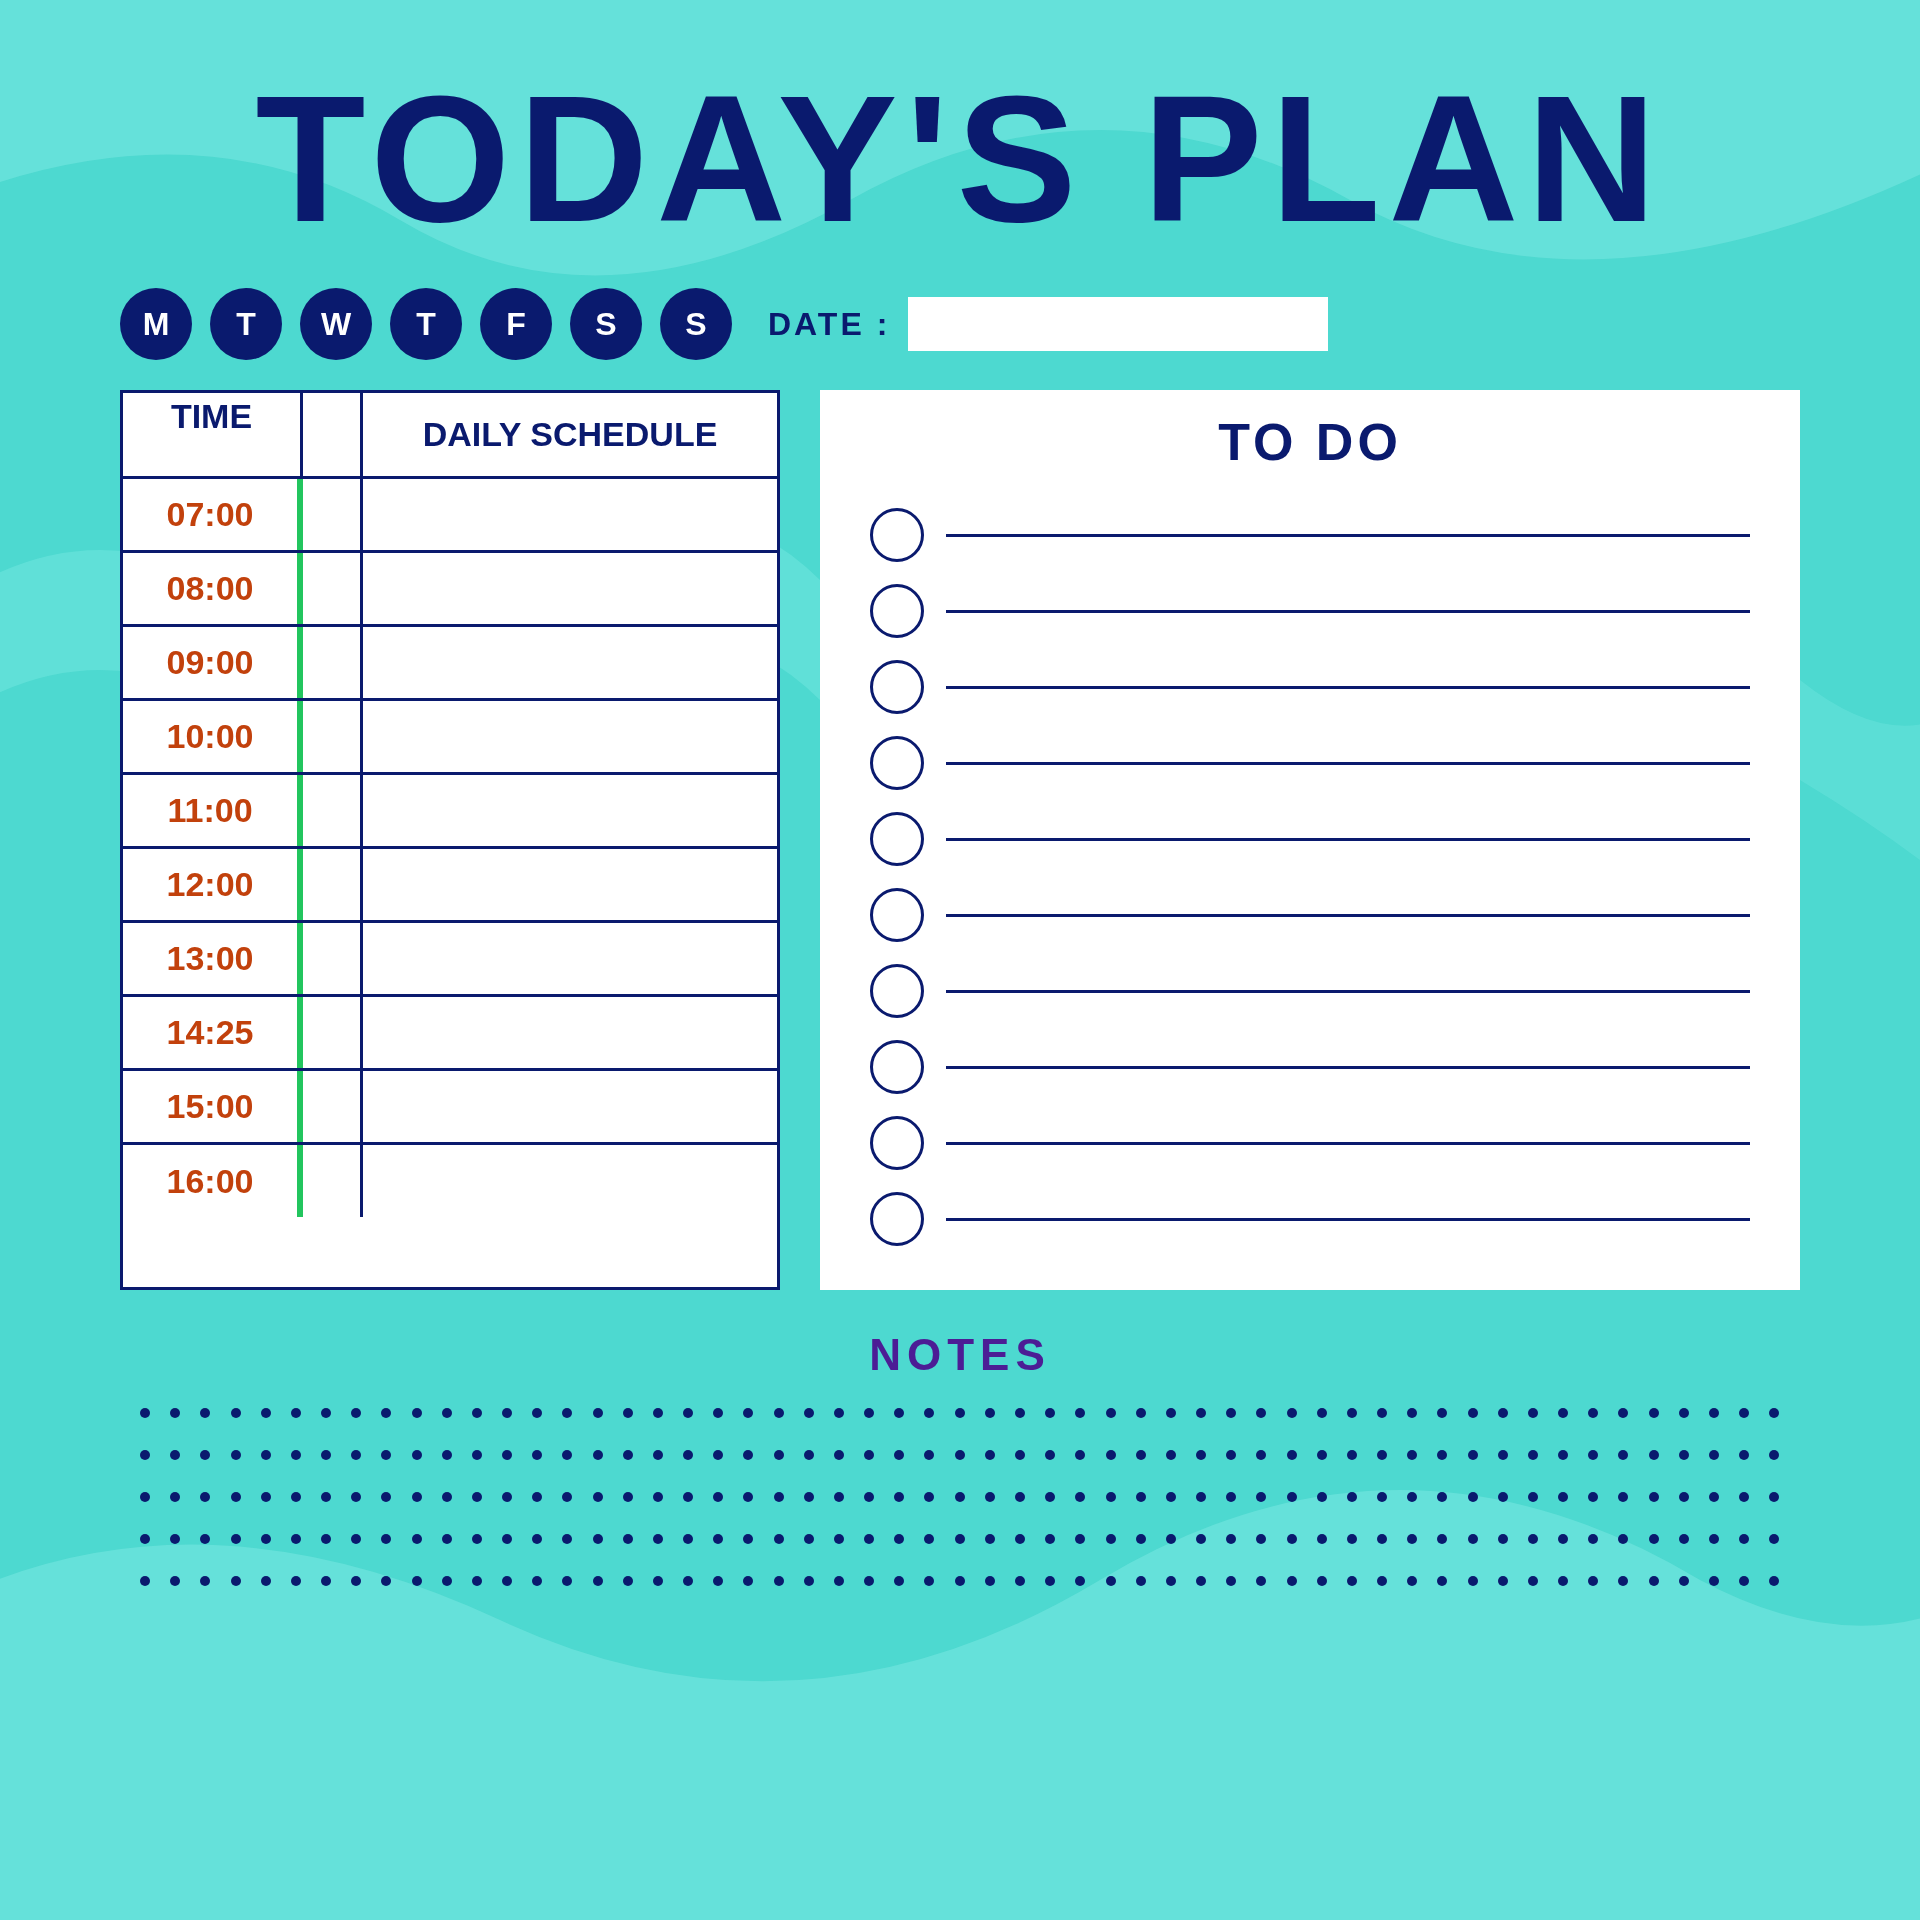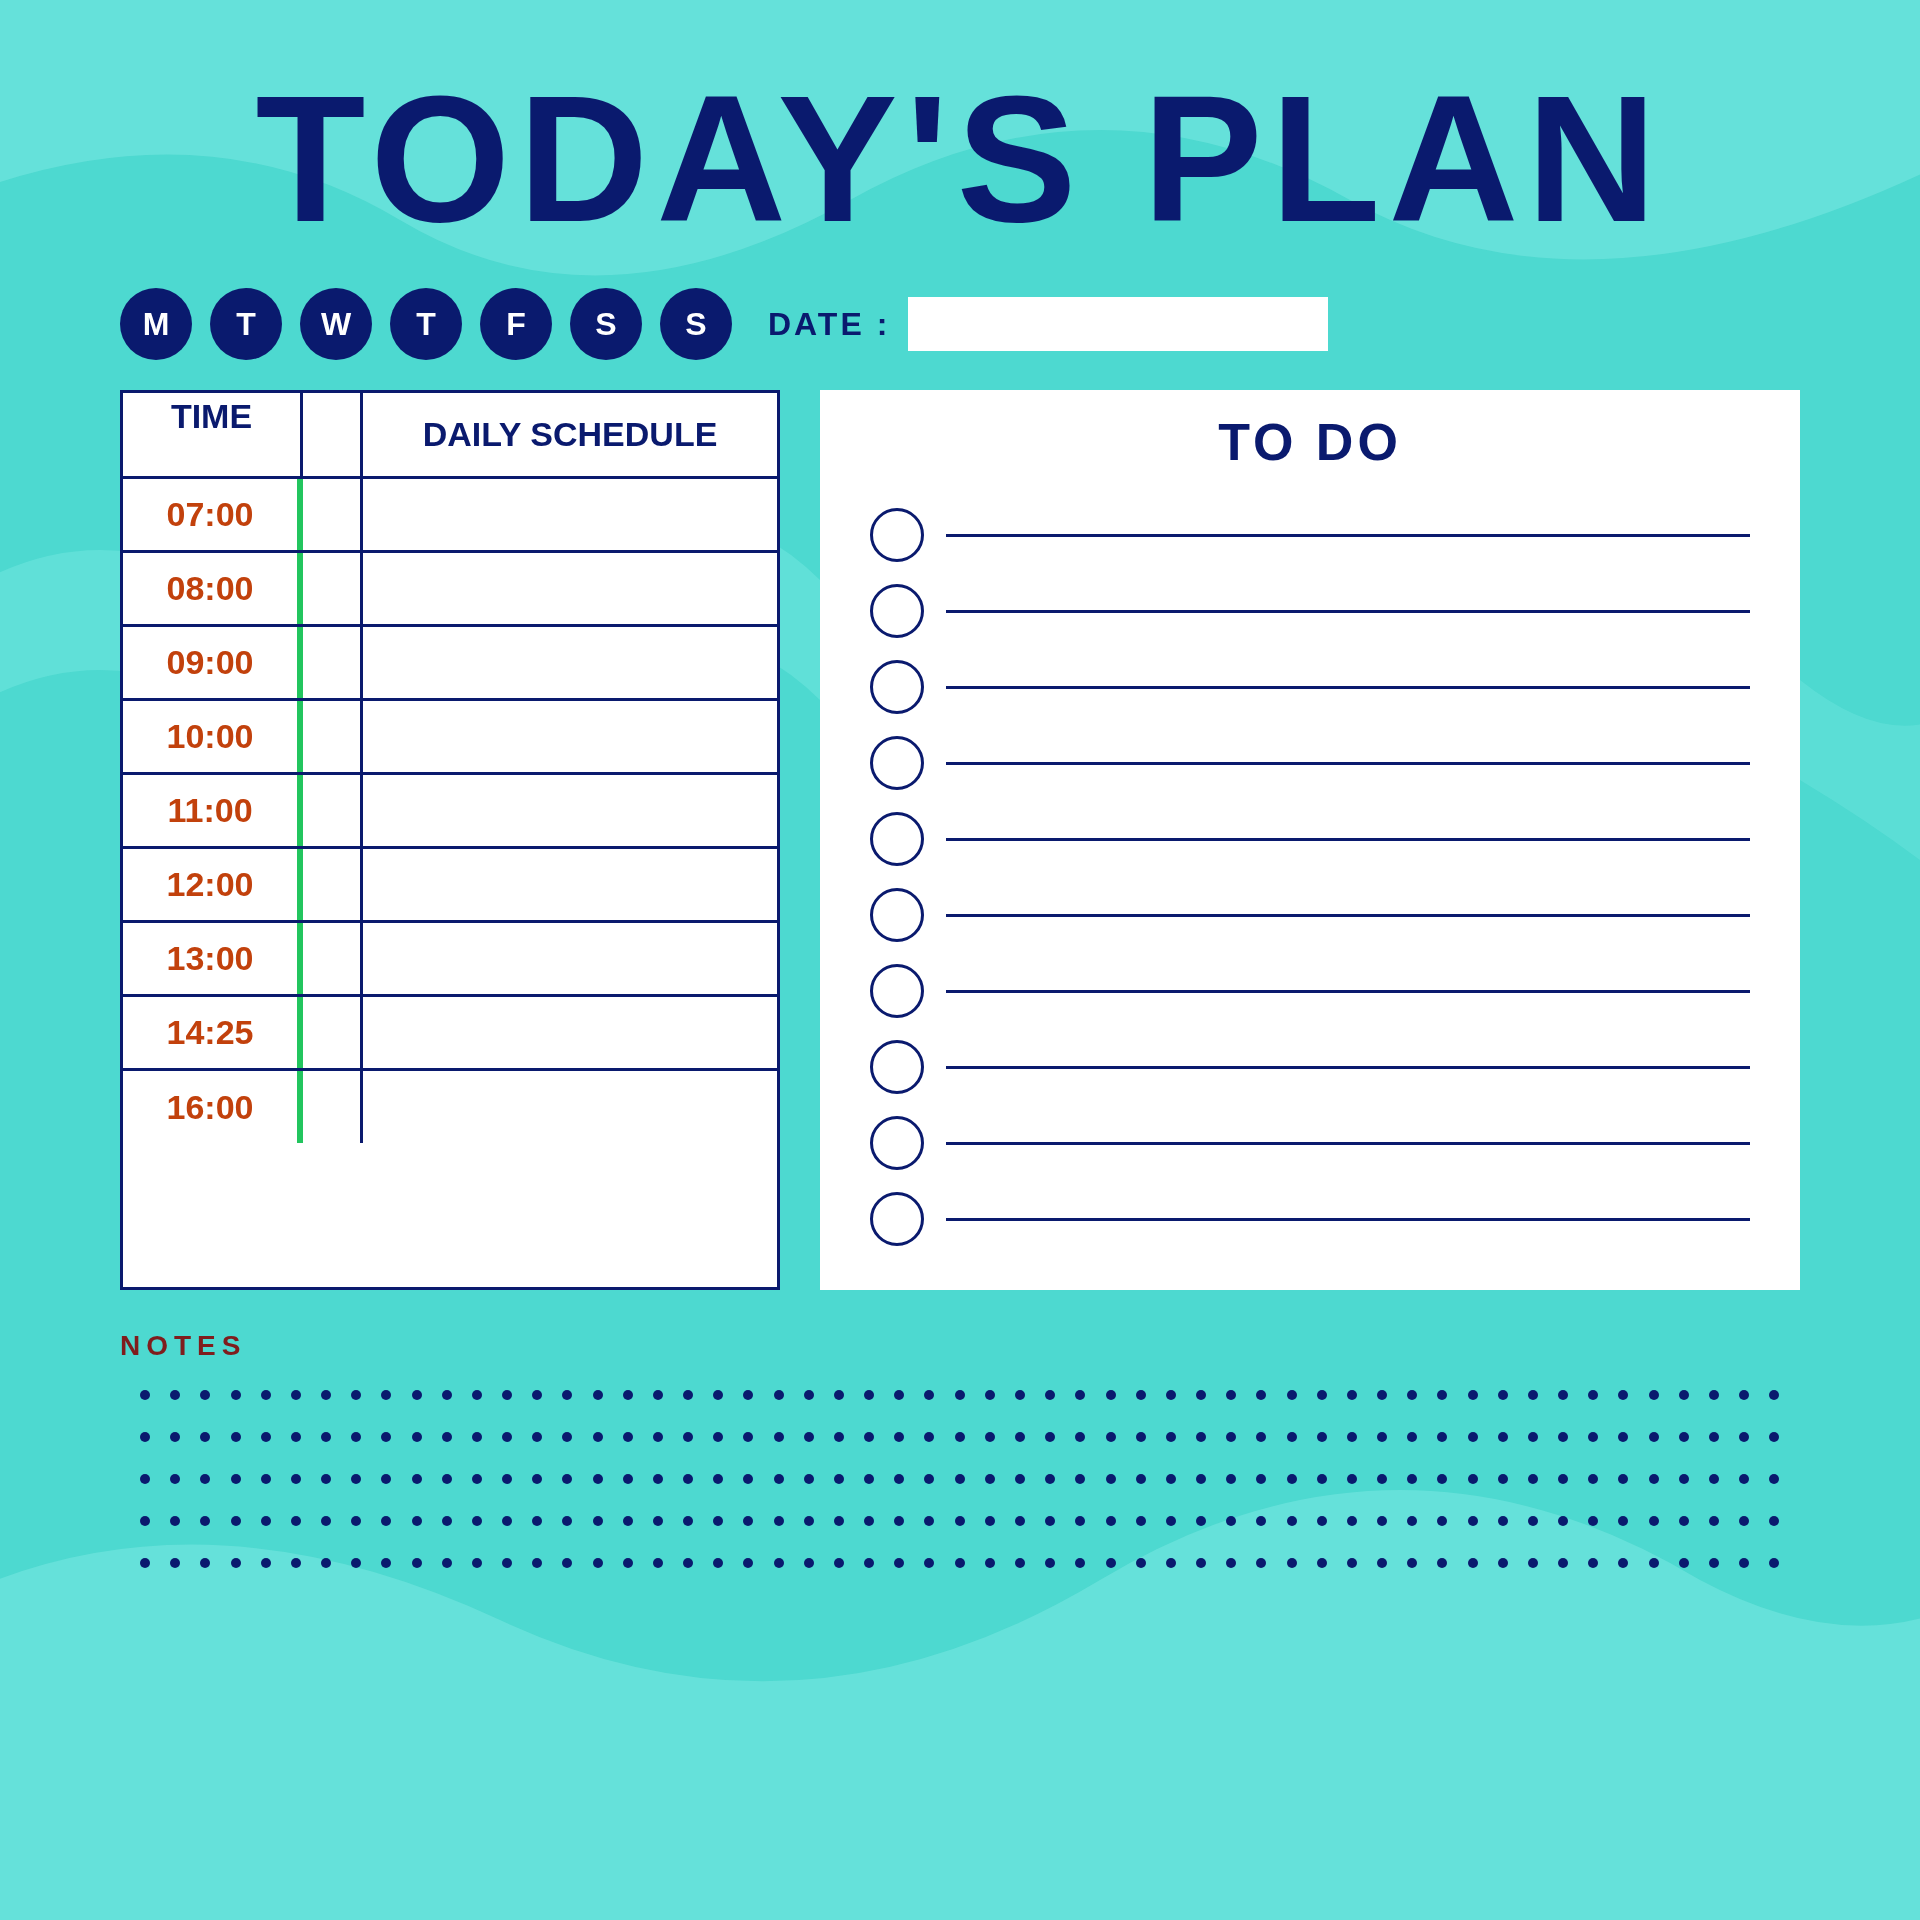--- a/index.html
+++ b/index.html
@@ -196,24 +196,24 @@
       height: 3px;
       background-color: #0a1a6e;
     }
 
     
     .notes-section {
       margin-top: 10px;
     }
 
     .notes-title {
-      text-align: left;
-      font-size: 28px;
+      text-align: center;
+      font-size: 44px;
       font-weight: 900;
-      color: #7f1d1d;
+      color: #4c1d95;
       letter-spacing: 6px;
       margin-bottom: 28px;
       font-family: 'Arial Black', Arial, sans-serif;
     }
 
     .notes-dots-row {
       display: flex;
       justify-content: space-between;
       margin-bottom: 32px;
       padding: 0 20px;
@@ -302,20 +302,25 @@
         <div class="col-time">13:00</div>
         <div class="col-divider"></div>
         <div class="col-schedule-cell"></div>
       </div>
       <div class="schedule-row">
         <div class="col-time">14:25</div>
         <div class="col-divider"></div>
         <div class="col-schedule-cell"></div>
       </div>
       <div class="schedule-row">
+        <div class="col-time">15:00</div>
+        <div class="col-divider"></div>
+        <div class="col-schedule-cell"></div>
+      </div>
+      <div class="schedule-row">
         <div class="col-time">16:00</div>
         <div class="col-divider"></div>
         <div class="col-schedule-cell"></div>
       </div>
     </div>
 
     <div class="todo-panel">
       <div class="todo-title">TO DO</div>
 
       <div class="todo-item">

